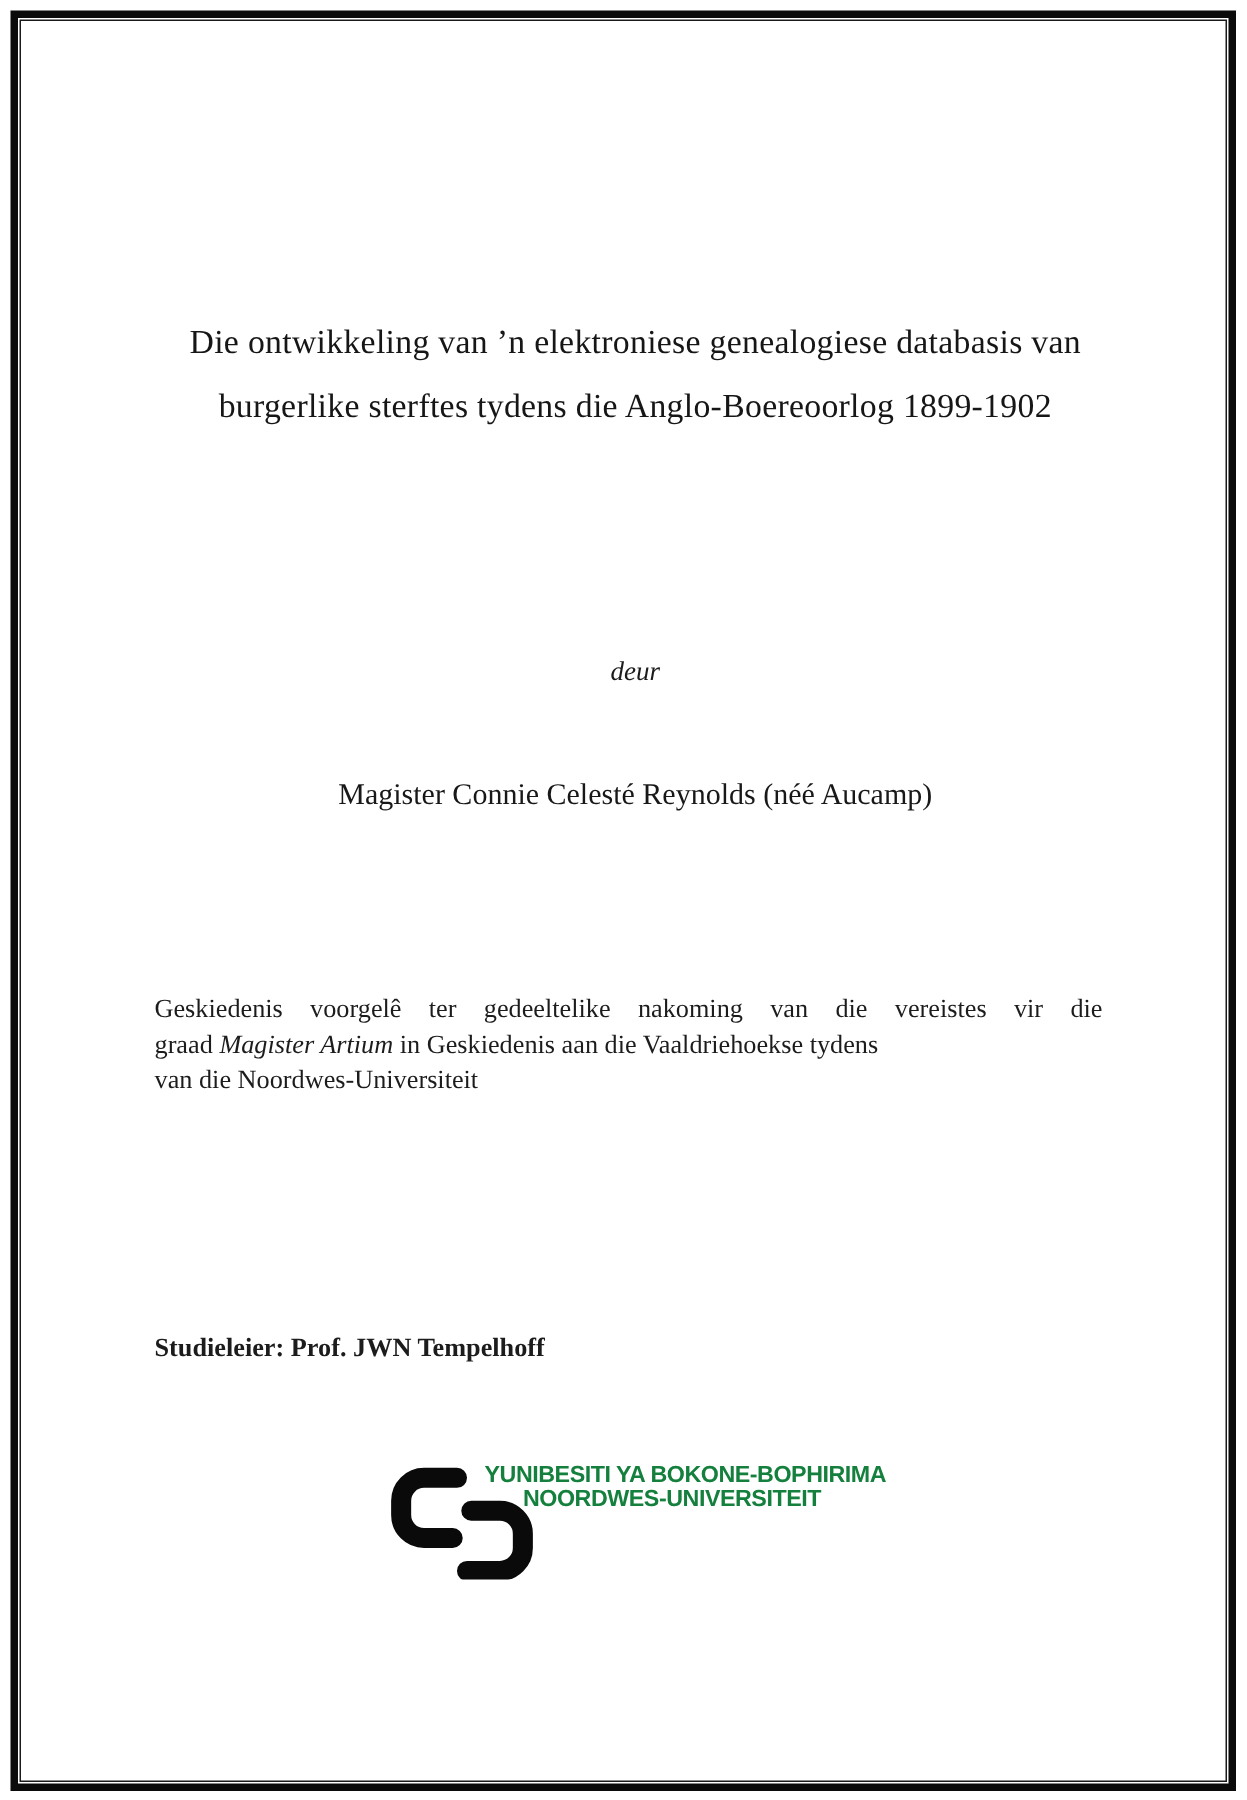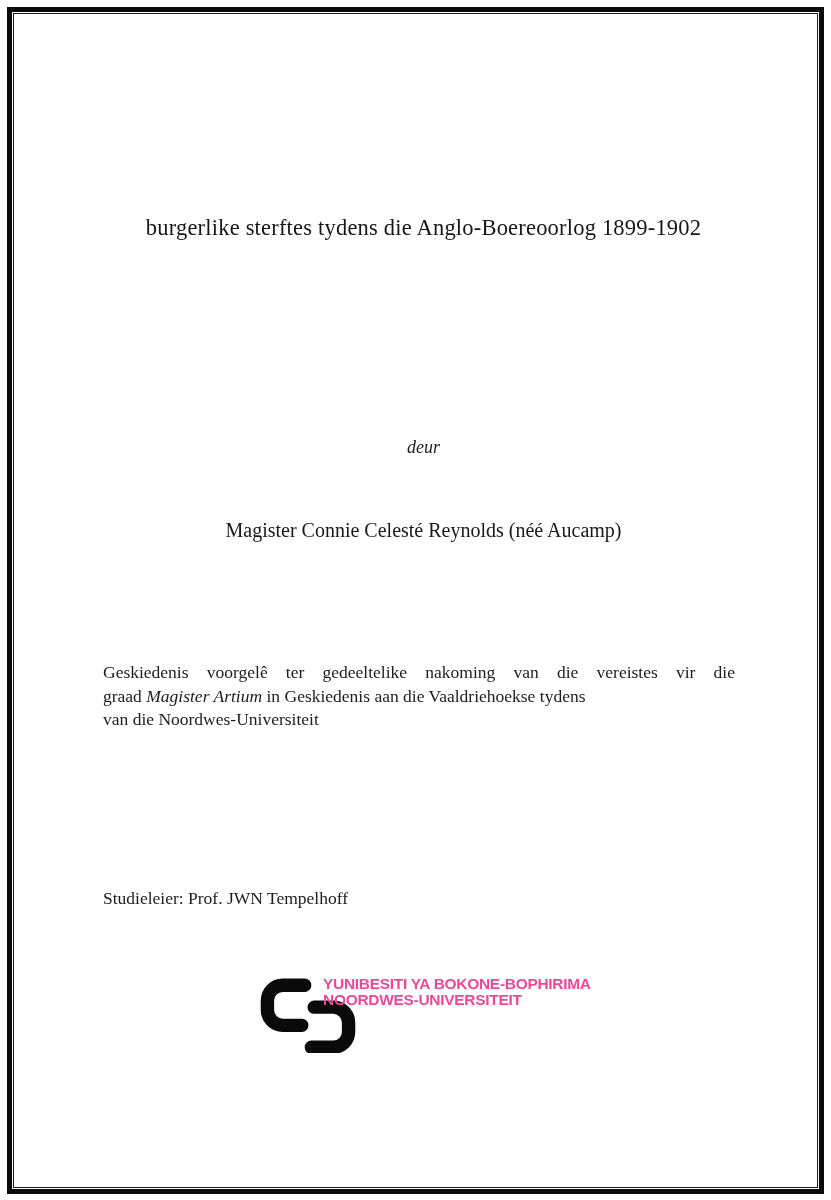--- a/index.html
+++ b/index.html
@@ -65,59 +65,61 @@
     text-align-last: justify;
   }
   .it { font-style: italic; }
   .supervisor-block {
     position: absolute;
     left: 103px;
     top: 885px;
     font-size: 17.5px;
     line-height: 26px;
     text-align: left;
+    font-weight: bold;
   }
   .date-arrow { letter-spacing: 0.5px; }
   
   .logo {
     position: absolute;
     left: 253px;
     top: 969px;
     width: 330px;
     height: 86px;
   }
   .logo-mark {
     position: absolute;
     left: 0; top: 0;
   }
   .logo-text {
     position: absolute;
     left: 70px;
     top: 7px;
     width: 250px;
-    text-align: left;
+    text-align: center;
     font-family: "Liberation Sans", "DejaVu Sans", sans-serif;
     font-weight: 700;
     font-size: 15.5px;
     line-height: 16.4px;
     letter-spacing: -0.3px;
-    color: #ec4899;
+    color: #15803d;
     white-space: nowrap;
   }
 </style>
 </head>
 <body>
 
 <div>
 
   <div class="frame-outer">
     <div class="frame-inner"></div>
   </div>
 
   <div class="centered thesis-title">
+    <div>Die ontwikkeling van ’n elektroniese genealogiese databasis van</div>
     <div>burgerlike sterftes tydens die Anglo-Boereoorlog 1899-1902</div>
   </div>
 
   <div class="centered byline">deur</div>
 
   <div class="centered author">Magister Connie Celesté Reynolds (néé Aucamp)</div>
 
   <div class="submission">
     <div class="line-just">Geskiedenis voorgelê ter gedeeltelike nakoming van die vereistes vir die</div>
     <div><span>graad </span><span class="it">Magister Artium</span><span> in Geskiedenis aan die Vaaldriehoekse tydens</span></div>

